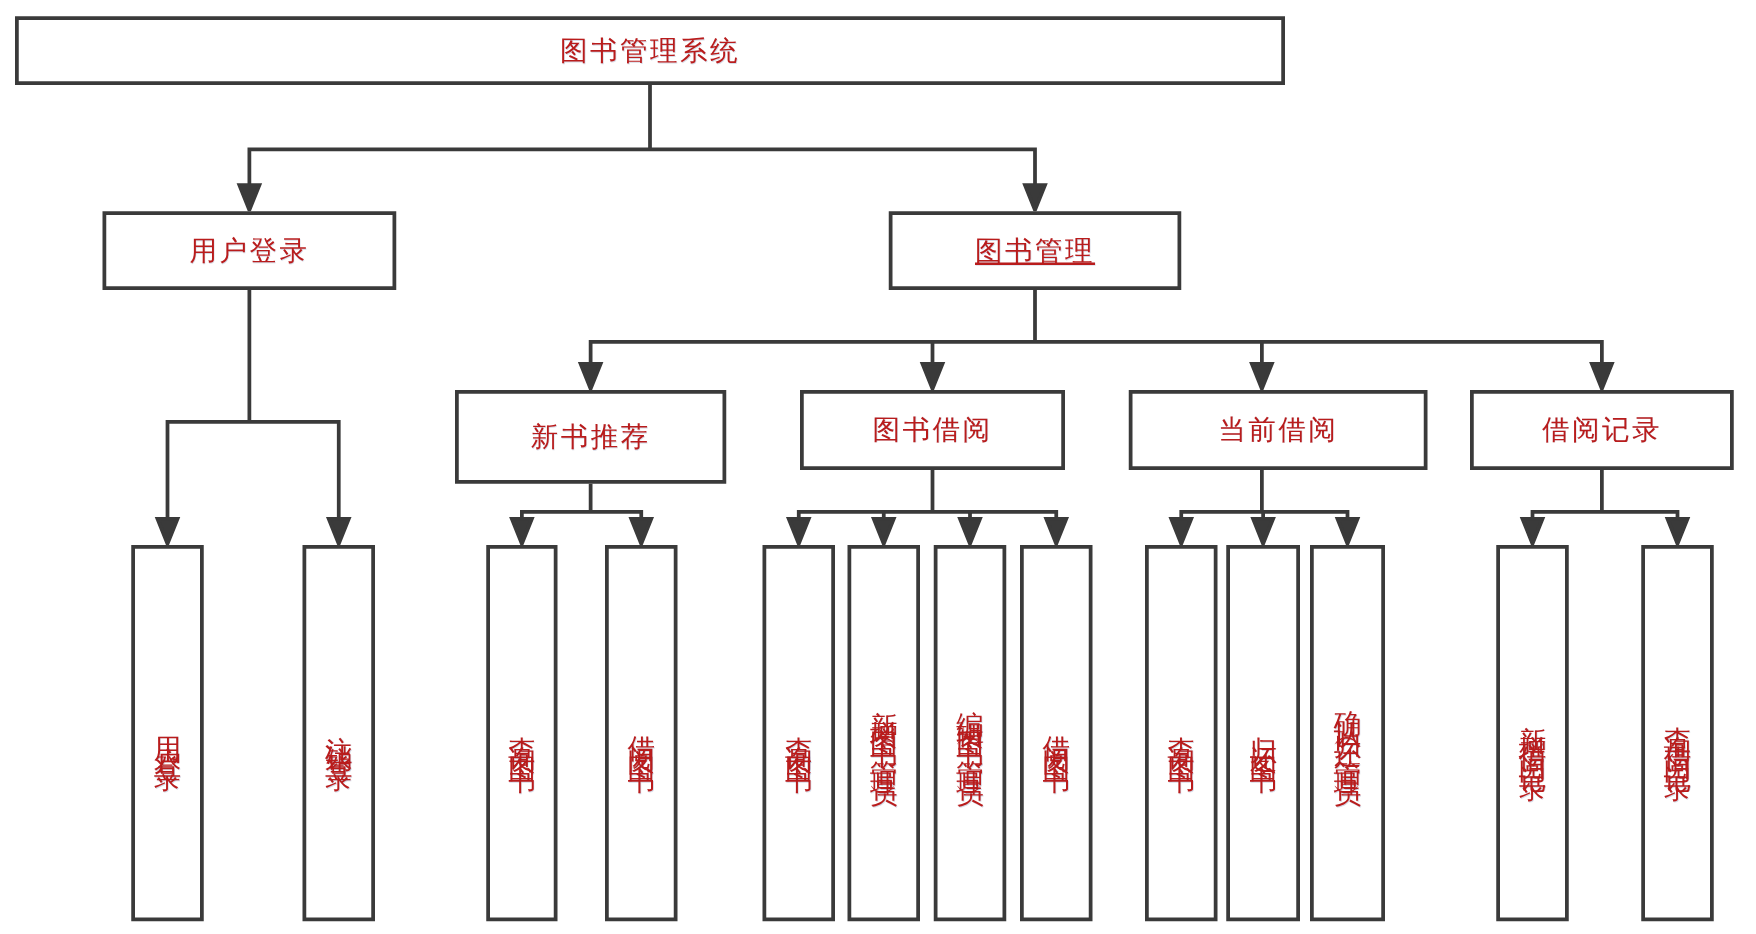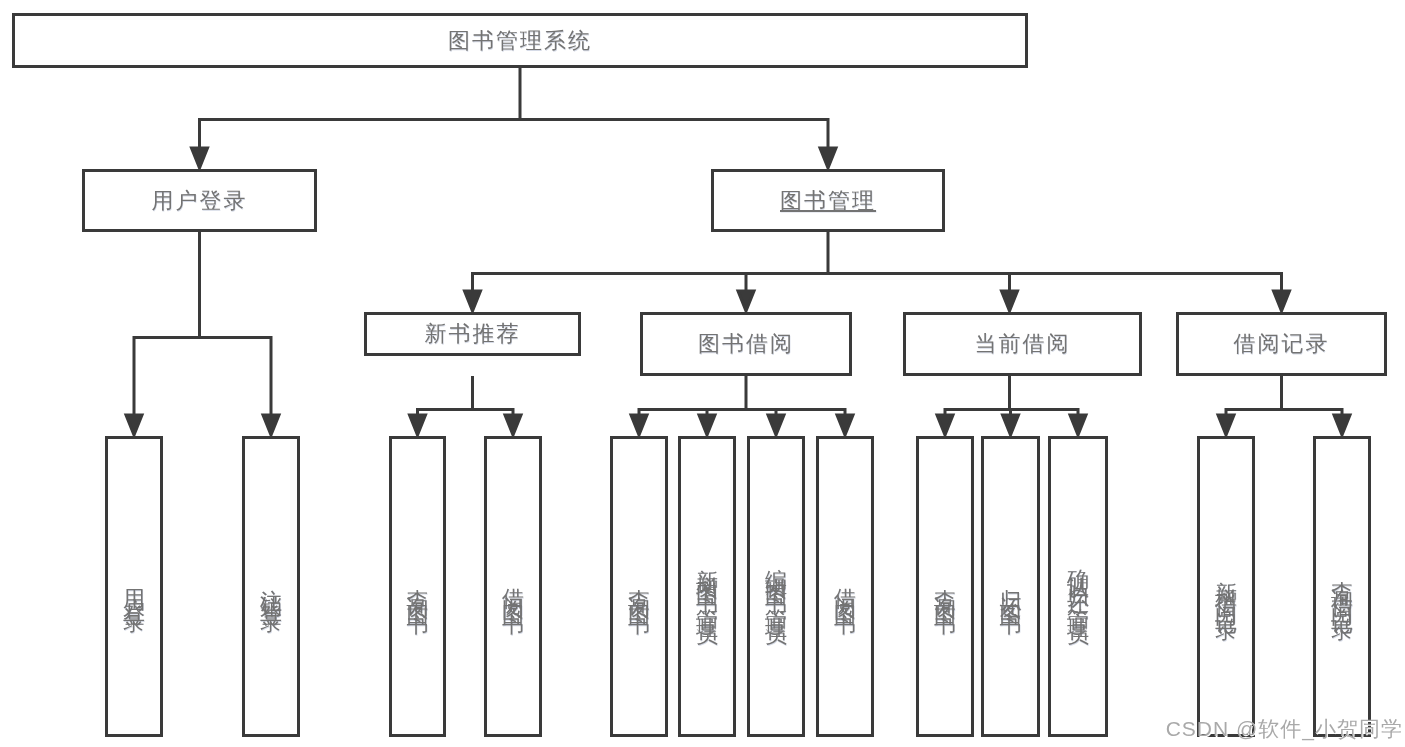--- a/index.html
+++ b/index.html
@@ -17,21 +17,21 @@
     pointer-events: none;
   }
   .node {
     position: absolute;
     box-sizing: border-box;
     background: #ffffff;
     border: 3px solid #3a3a3a;
     display: flex;
     align-items: center;
     justify-content: center;
-    color: #737373;
+    color: #b91c1c;
     font-size: 22px;
     letter-spacing: 2px;
     text-shadow: 0.5px 0.5px 0 rgba(90,110,160,0.25);
     white-space: nowrap;
   }
   .node.leaf {
     writing-mode: vertical-rl;
     text-orientation: mixed;
     letter-spacing: 8px;
     white-space: normal;
@@ -45,21 +45,21 @@
     color: #a9a9a9;
     letter-spacing: 1px;
     text-shadow: 1px 1px 0 #ffffff;
   }
   
   .n-root   { left: 12px;  top: 13px;  width: 1016px; height: 55px; }
   
   .n-login  { left: 82px;  top: 169px; width: 235px; height: 63px; }
   .n-mgmt   { left: 711px; top: 169px; width: 234px; height: 63px; text-decoration: underline; }
   
-  .n-rec    { left: 364px;  top: 312px; width: 217px; height: 44px; }
+  .n-rec    { left: 364px;  top: 312px; width: 217px; height: 75px; }
   .n-borrow { left: 640px;  top: 312px; width: 212px; height: 64px; }
   .n-cur    { left: 903px;  top: 312px; width: 239px; height: 64px; }
   .n-hist   { left: 1176px; top: 312px; width: 211px; height: 64px; }
   
   .l-login-0 { left: 105px; top: 436px; width: 58px; height: 301px; }
   .l-login-1 { left: 242px; top: 436px; width: 58px; height: 301px; }
   
   .l-rec-0 { left: 389px; top: 436px; width: 57px; height: 301px; }
   .l-rec-1 { left: 484px; top: 436px; width: 58px; height: 301px; }
   
@@ -151,15 +151,14 @@
   <div class="node leaf l-bor-2">编辑图书（管理员）</div>
   <div class="node leaf l-bor-3">借阅图书</div>
 
   <div class="node leaf l-cur-0">查询图书</div>
   <div class="node leaf l-cur-1">归还图书</div>
   <div class="node leaf l-cur-2">确认归还（管理员）</div>
 
   <div class="node leaf l-his-0">新增借阅记录</div>
   <div class="node leaf l-his-1">查询借阅记录</div>
 
-  <div class="watermark">CSDN @软件_小贺同学</div>
 
 </div>
 
 </body></html>

